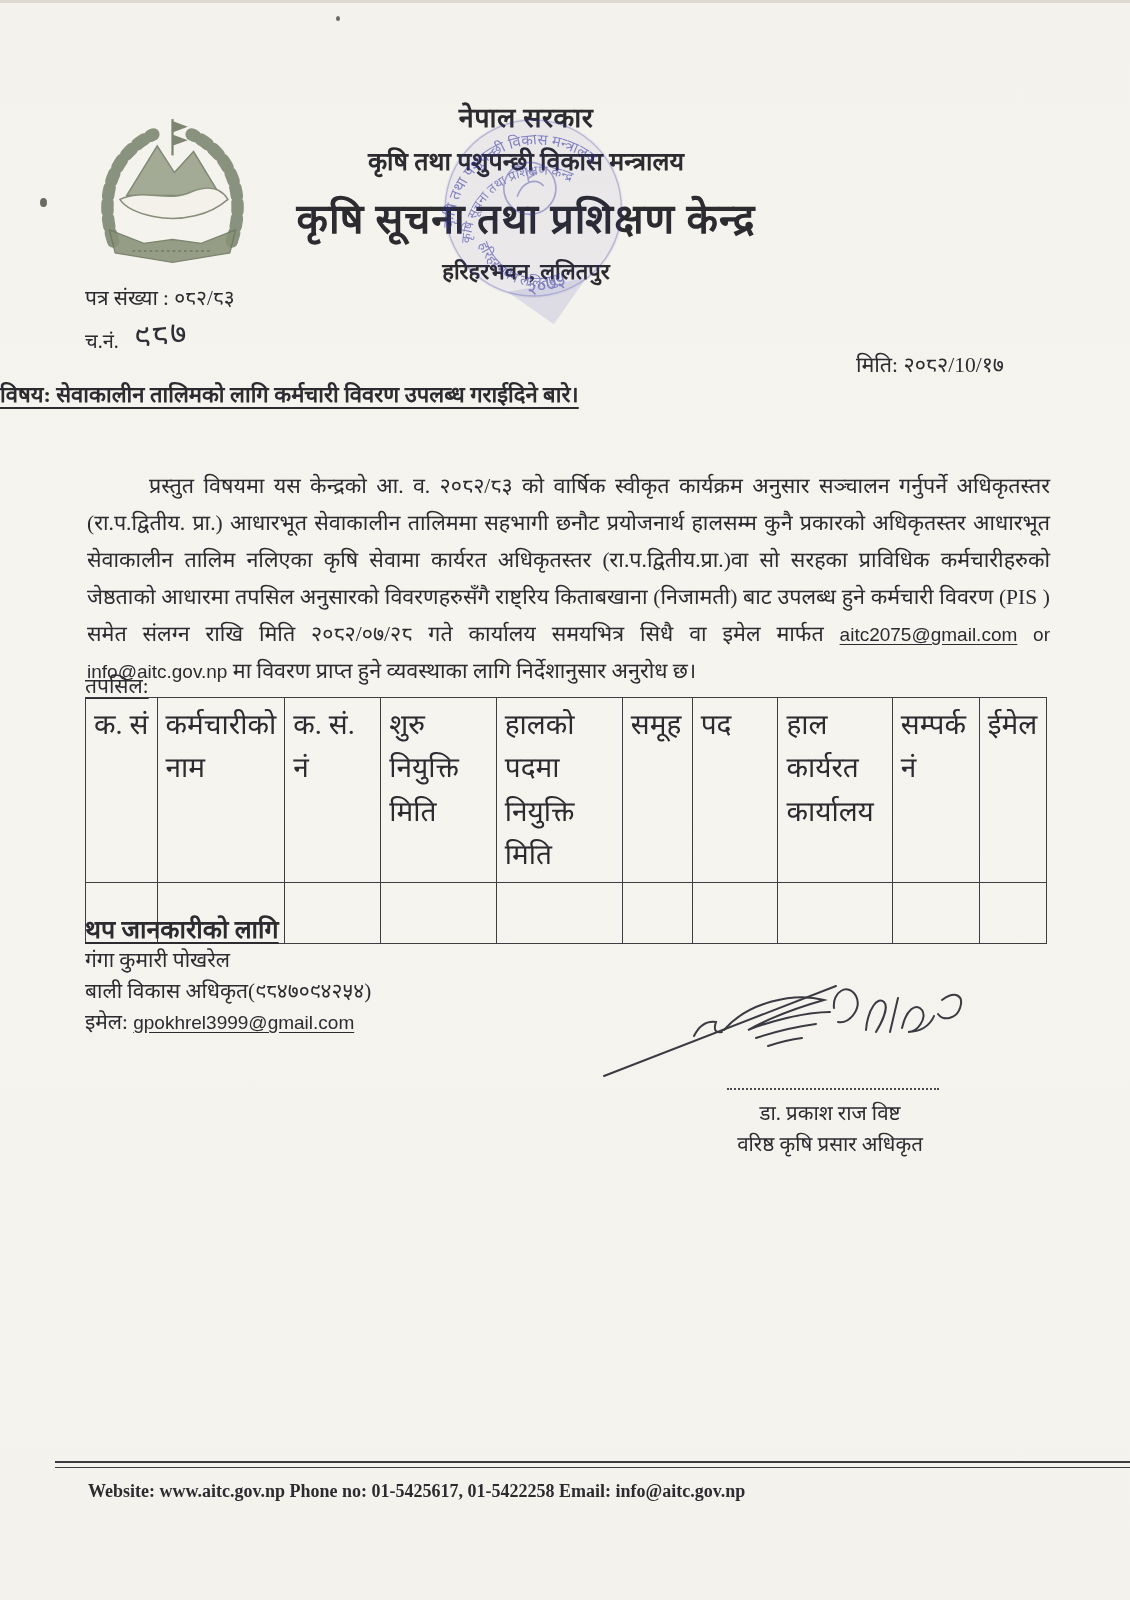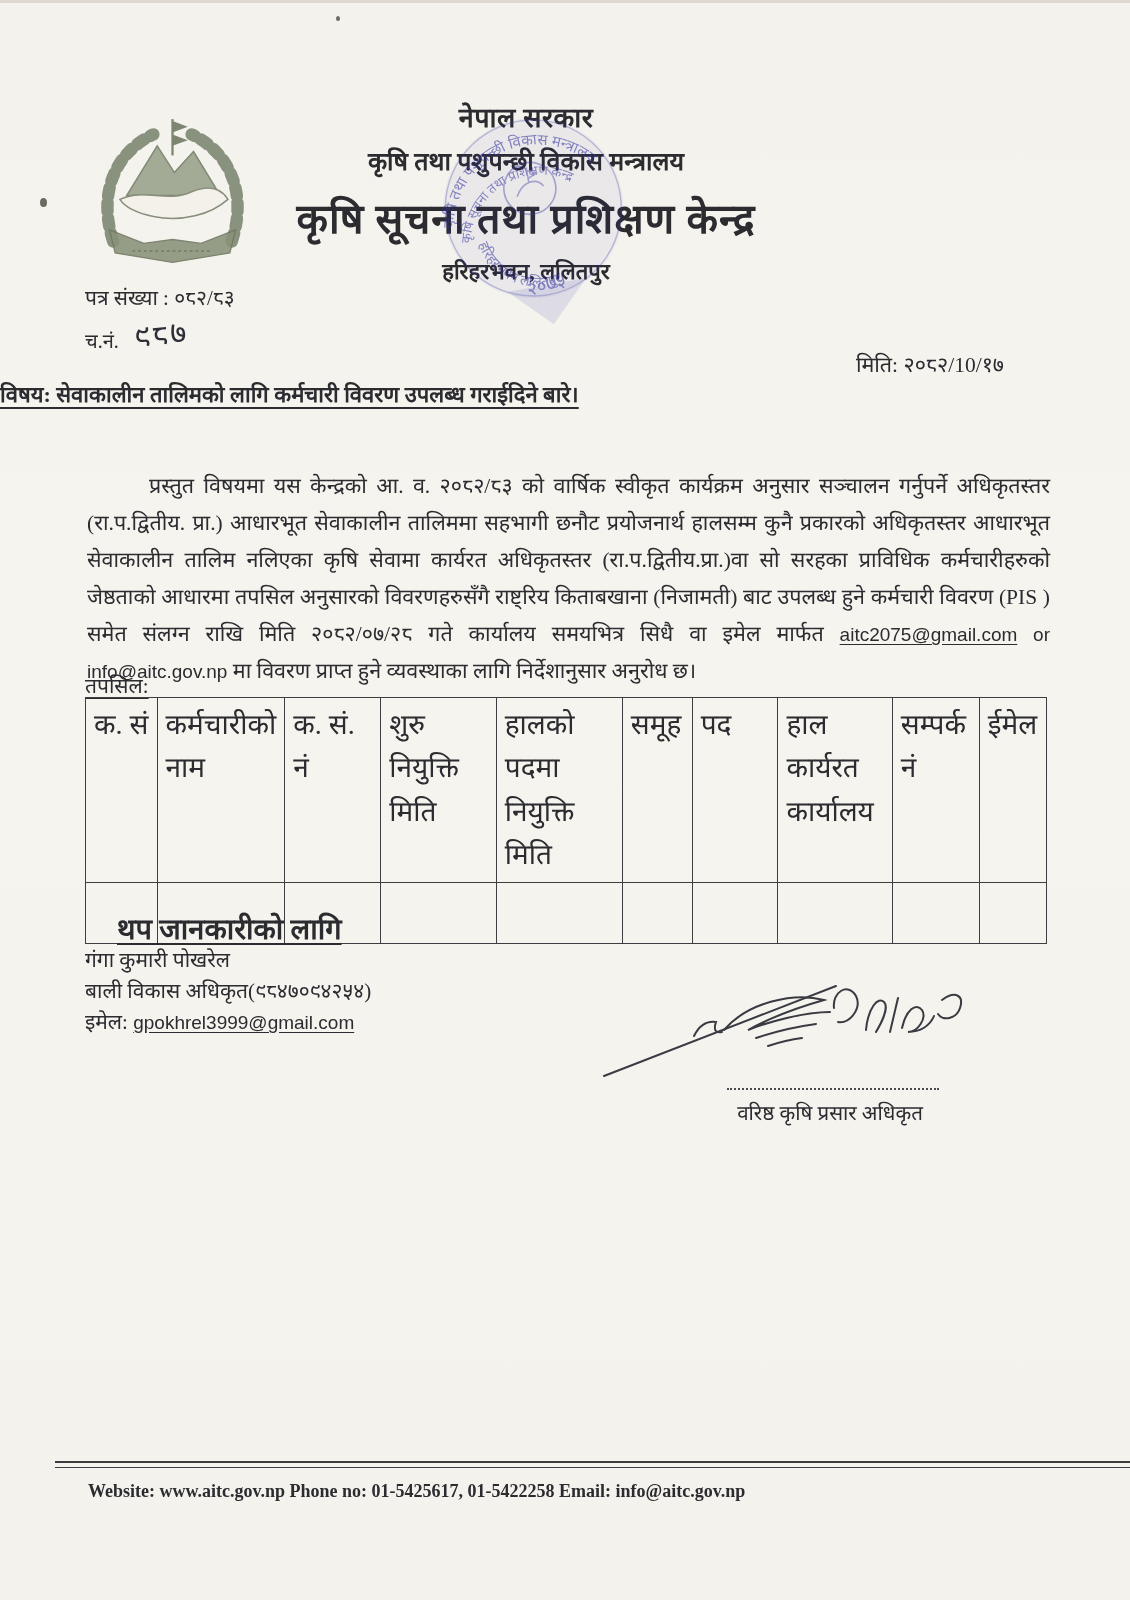--- a/index.html
+++ b/index.html
@@ -42,21 +42,21 @@
   .detail-table{position:absolute;left:85px;top:697px;width:962px;border-collapse:collapse;}
   .detail-table th,.detail-table td{border:1.6px solid #3e3e42;font-weight:normal;
     font-size:28px;line-height:1.55;text-align:left;vertical-align:top;padding:5px 8px;}
   .detail-table thead th{height:95px;}
   .detail-table tbody td{height:50px;}
 
   .footnote{position:absolute;left:85px;top:874px;width:930px;font-size:20.5px;font-style:italic;}
 
   
   .contact{position:absolute;left:85px;top:914px;font-size:21px;line-height:31px;}
-  .contact .heading{font-weight:bold;text-decoration:underline;text-underline-offset:4px;font-size:29px;margin-left:32px;}
+  .contact .heading{font-weight:bold;text-decoration:underline;text-underline-offset:4px;font-size:25px;}
 
   
   .sig-svg{position:absolute;left:598px;top:972px;width:370px;height:112px;}
   .sig-dots{position:absolute;left:727px;top:1088px;width:212px;border-bottom:2.5px dotted #4a4a50;}
   .sig-name{position:absolute;left:680px;top:1098px;width:300px;text-align:center;font-size:20.5px;line-height:31px;}
 
   
   .footer-rule{position:absolute;left:55px;right:0;top:1461px;height:4px;
     border-top:2.5px solid #3c3c40;border-bottom:1.2px solid #3c3c40;}
   .footer-text{position:absolute;left:88px;top:1481px;font-size:18px;font-weight:bold;}
@@ -187,19 +187,20 @@
       <path d="M126,58 C150,30 196,20 226,28 C198,36 168,48 150,58 C170,50 206,40 232,40"></path>
       <path d="M158,66 q30,-10 60,-14 M170,74 q18,-6 34,-8"></path>
       <path d="M236,36 c-2,-16 14,-26 22,-12 c6,12 -6,28 -18,26"></path>
       <path d="M268,58 c2,-22 12,-34 18,-28 c5,5 -2,20 -8,30"></path>
       <path d="M292,60 l8,-34 M304,56 c4,-18 14,-26 20,-18 c5,8 -4,22 -14,22 c12,0 22,-6 26,-16"></path>
       <path d="M344,28 c14,-10 22,-4 18,8 c-3,10 -16,14 -22,6"></path>
     </g>
   </svg>
   <div class="sig-dots"></div>
   <div class="sig-name">
+    <div>डा. प्रकाश राज विष्ट</div>
     <div>वरिष्ठ कृषि प्रसार अधिकृत</div>
   </div>
 
   <div class="footer-rule"></div>
   <div class="footer-text">Website: www.aitc.gov.np Phone no: 01-5425617, 01-5422258 Email: info@aitc.gov.np</div>
 
 </div>
 
 </body></html>

